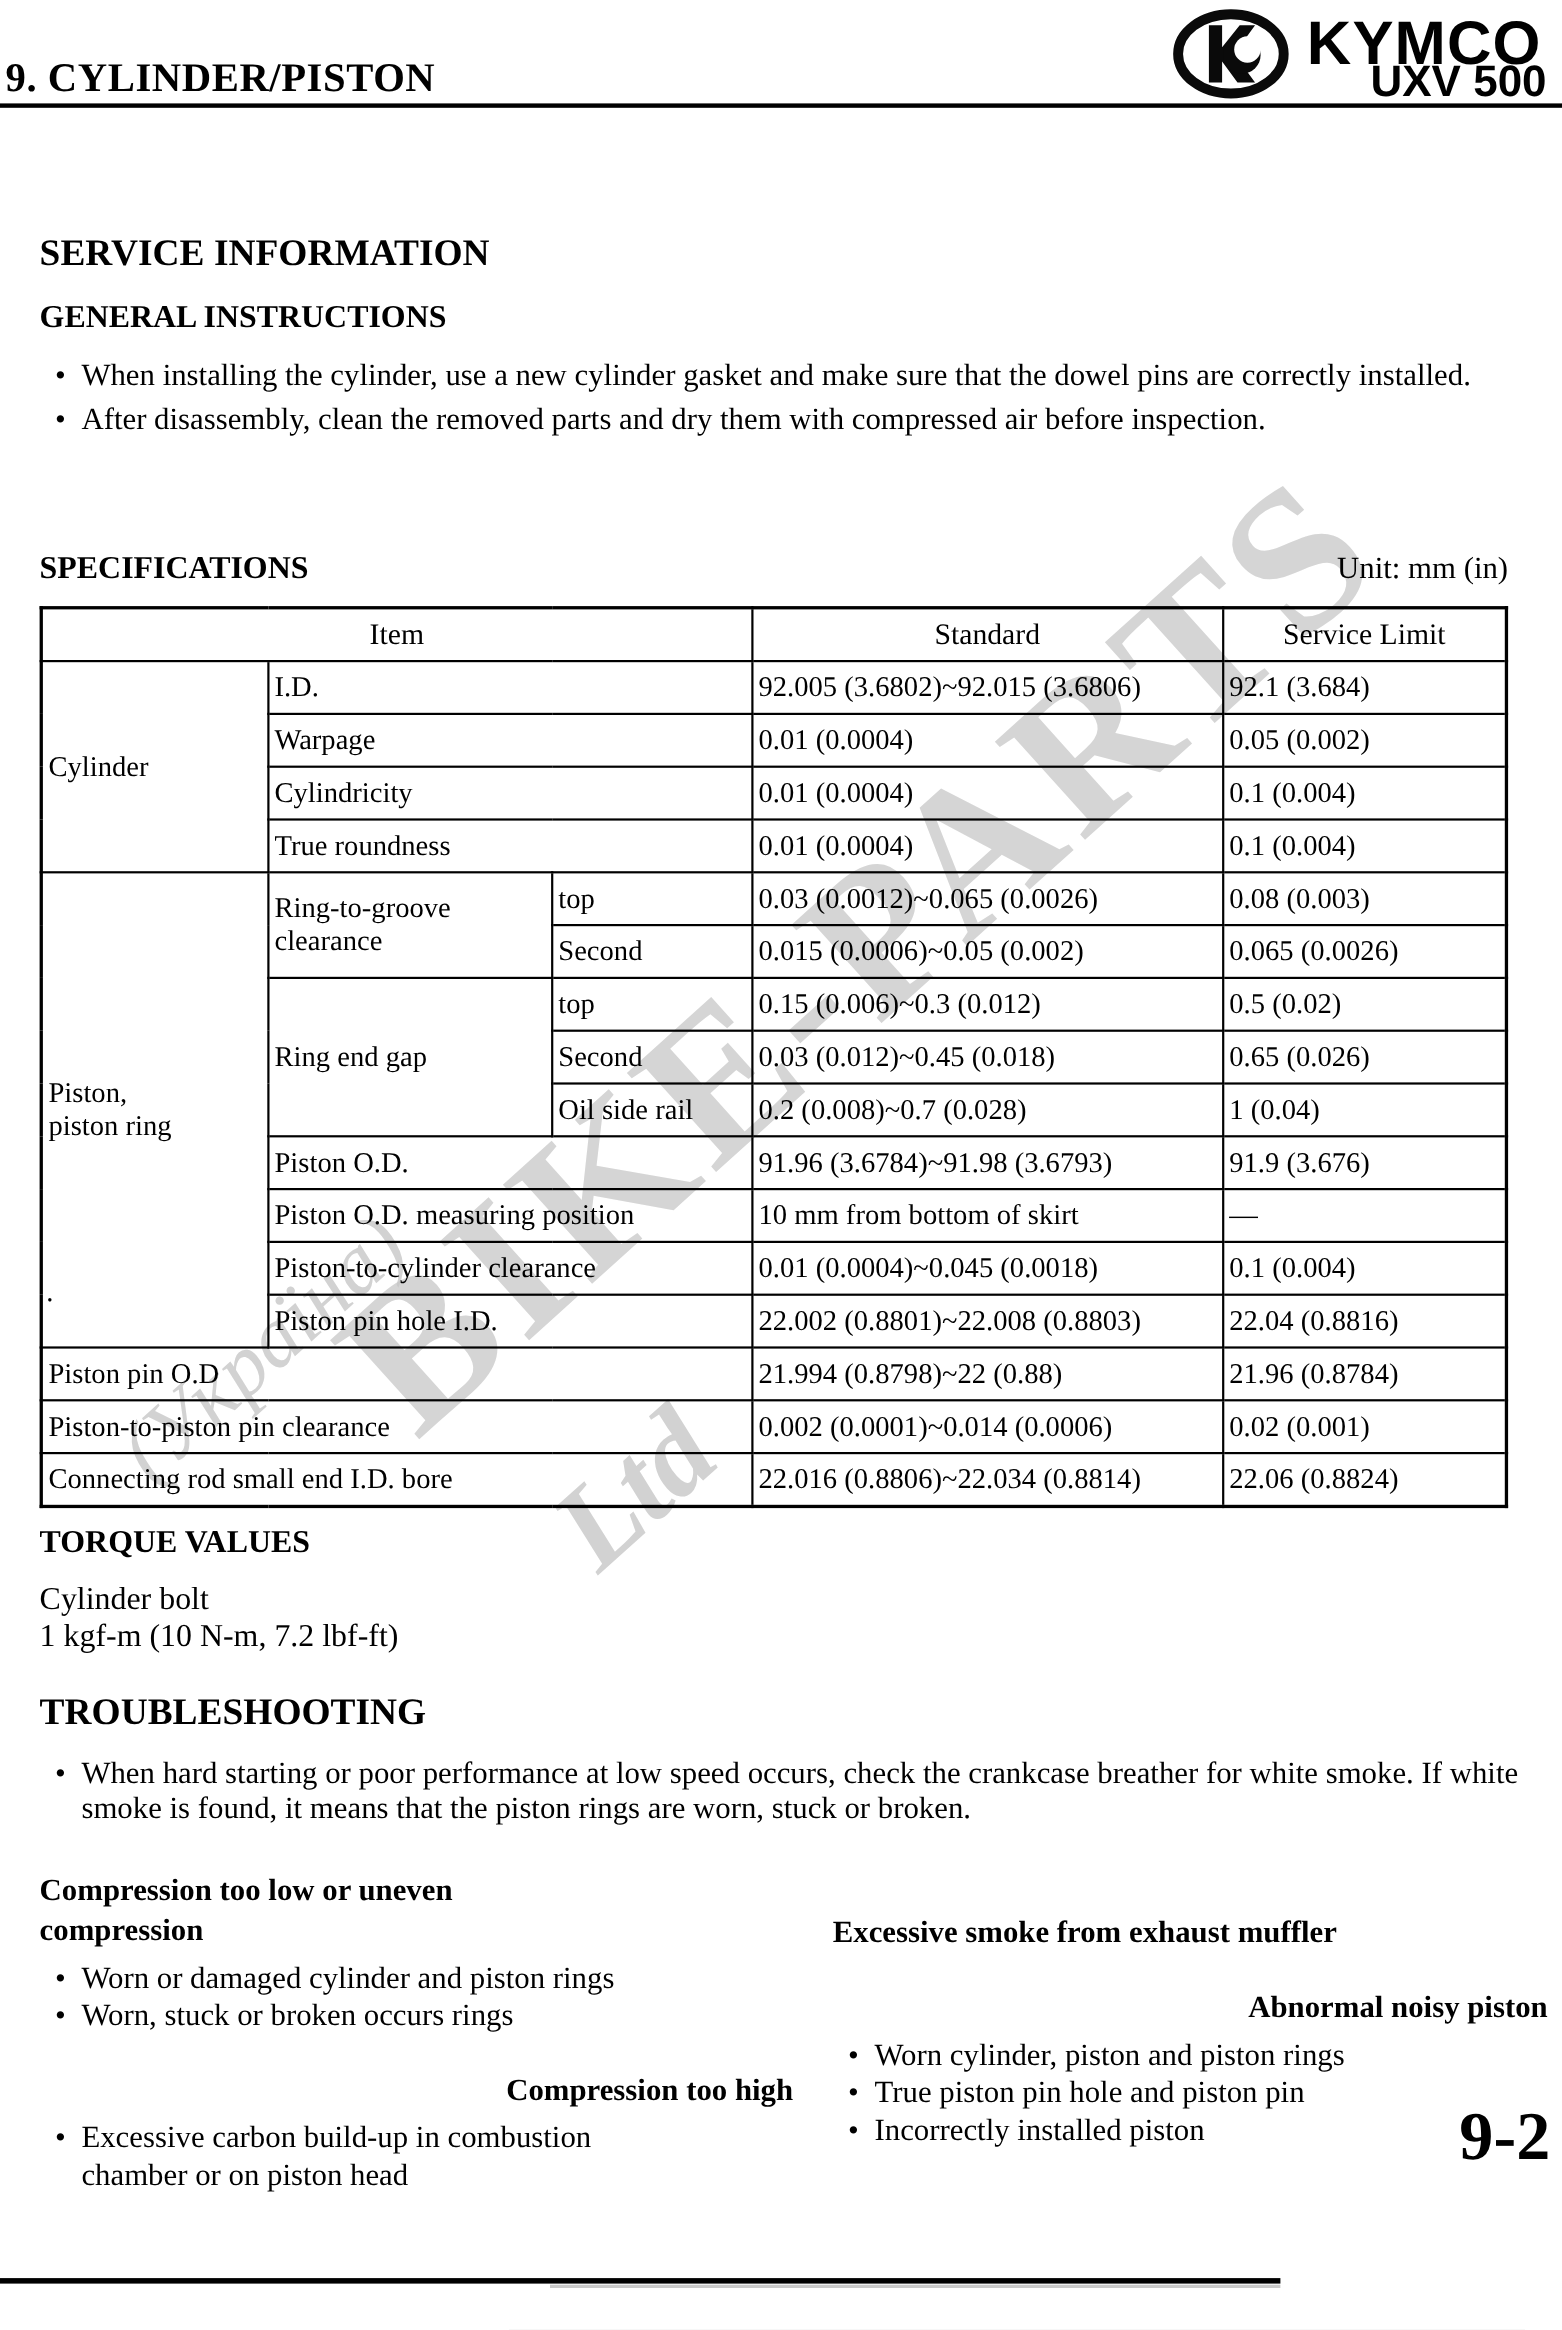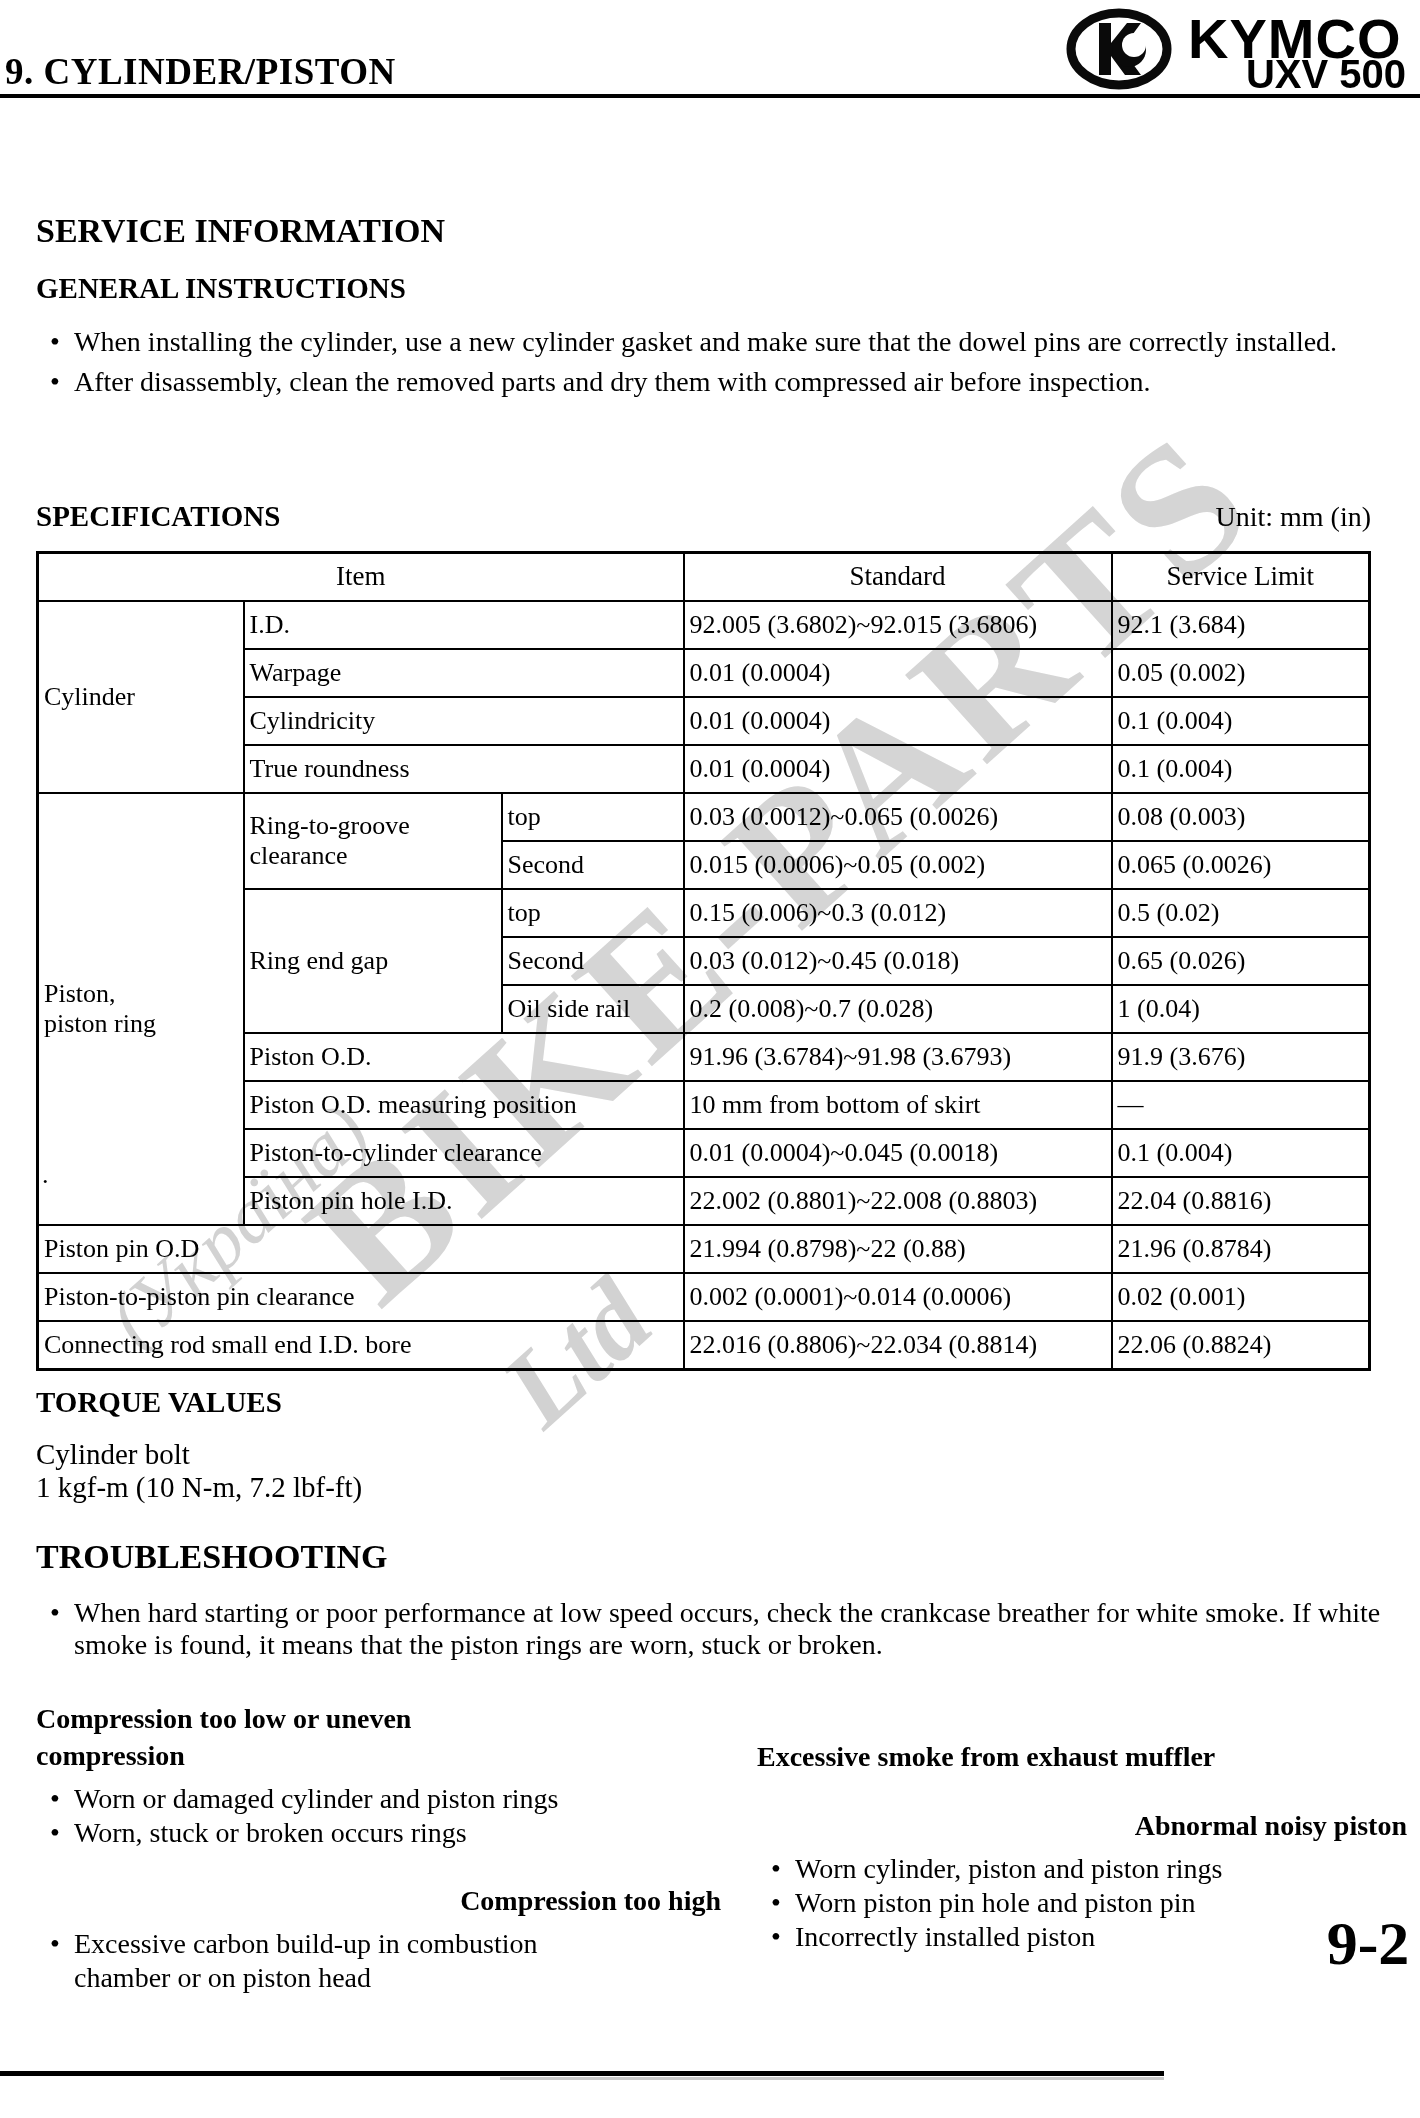--- a/index.html
+++ b/index.html
@@ -253,21 +253,21 @@
     <div class="ts-col ts-right">
       <div class="ts-h pushdown">Excessive smoke from exhaust muffler</div>
       <div class="ts-h ts-gap">Abnormal noisy piston</div>
       <div class="bullets2">
         <div class="bullet2">
           <span class="dot"></span>
           <span>Worn cylinder, piston and piston rings</span>
         </div>
         <div class="bullet2">
           <span class="dot"></span>
-          <span>Worn piston pin hole and piston pin</span>
+          <span>True piston pin hole and piston pin</span>
         </div>
         <div class="bullet2">
           <span class="dot"></span>
           <span>Incorrectly installed piston</span>
         </div>
       </div>
     </div>
 
     <div class="footer-rule"></div>
     <div class="footer-rule-soft"></div>

